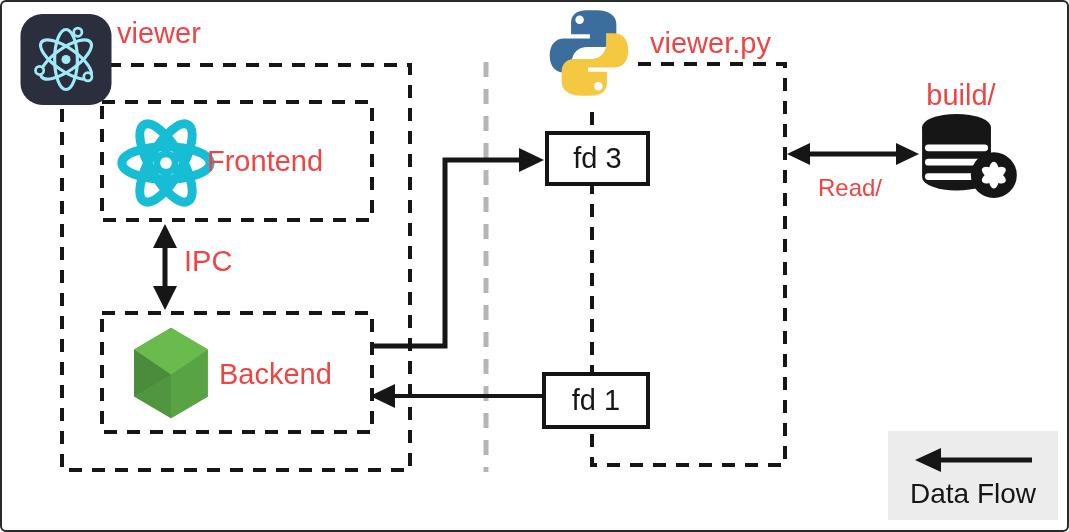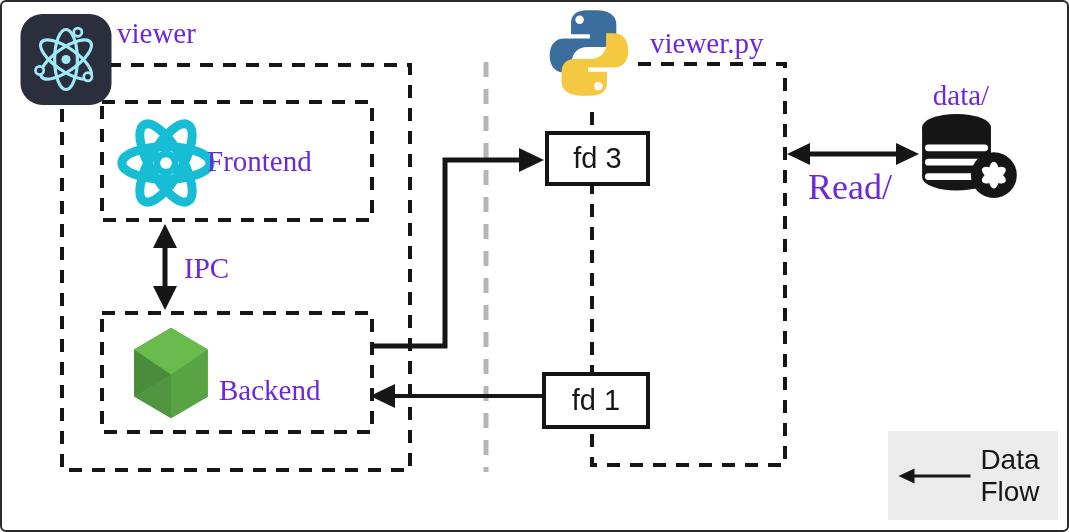--- a/index.html
+++ b/index.html
@@ -3,30 +3,30 @@
 <meta charset="utf-8">
 <style>
   html,body{margin:0;padding:0;background:#fff;}
   .canvas{
     position:relative;width:1065px;height:528px;background:#fff;
     border:2px solid #2a2a2a;border-radius:6px;overflow:hidden;
     font-family:"Liberation Sans","DejaVu Sans",sans-serif;color:#161616;
   }
   .abs{position:absolute;}
   svg{display:block;}
-  .lbl{position:absolute;font-size:29px;line-height:33px;color:#6d28d9;white-space:nowrap;font-family:Liberation Serif, serif;}
+  .lbl{position:absolute;font-size:29px;line-height:33px;color:#ef4444;white-space:nowrap;}
   .lbl.center{text-align:center;white-space:normal;}
   .fdbox{
     position:absolute;background:#fff;border:4px solid #141414;
     display:flex;align-items:center;justify-content:center;
     font-size:29px;color:#161616;
   }
   .legend{
     position:absolute;left:886px;top:429px;width:170px;height:89px;
-    background:var(--legend-bg,#ececec);display:flex;flex-direction:row;
+    background:var(--legend-bg,#ececec);display:flex;flex-direction:column;
     align-items:center;justify-content:center;gap:0;
   }
   .legend .legend-label{font-size:28px;color:#161616;}
   .icon-python-wrap{position:absolute;left:540px;top:2px;width:94px;height:98px;background:#fff;}
 </style>
 </head>
 <body>
 
 <div class="canvas">
 
@@ -120,26 +120,26 @@
     <circle cx="79" cy="66" r="24" style="fill:var(--ink,#161616)"></circle>
     <g fill="#fff">
       <ellipse cx="79" cy="66" rx="6" ry="14"></ellipse>
       <ellipse cx="79" cy="66" rx="6" ry="14" transform="rotate(60 79 66)"></ellipse>
       <ellipse cx="79" cy="66" rx="6" ry="14" transform="rotate(120 79 66)"></ellipse>
     </g>
   </svg>
 
   <div class="lbl" style="left:115px;top:15px">viewer</div>
   <div class="lbl" style="left:205px;top:143px">Frontend</div>
-  <div class="lbl" style="left:182px;top:250px">IPC</div>
-  <div class="lbl" style="left:217px;top:372px">Backend</div>
+  <div class="lbl" style="left:182px;top:243px">IPC</div>
+  <div class="lbl" style="left:217px;top:356px">Backend</div>
   <div class="lbl" style="left:648px;top:25px">viewer.py</div>
-  <div class="lbl center" style="left:905px;top:77px;width:108px">data/</div>
+  <div class="lbl center" style="left:905px;top:77px;width:108px">build/</div>
 
-  <div class="lbl center" style="left:793px;top:169px;width:110px;font-size:36px">
+  <div class="lbl center" style="left:793px;top:169px;width:110px;font-size:24px">
     <div>Read/</div>
   </div>
 
 
   <div class="fdbox" style="left:543px;top:129px;width:97px;height:47px">
     <span>fd 3</span>
   </div>
   <div class="fdbox" style="left:540px;top:370px;width:100px;height:49px">
     <span>fd 1</span>
   </div>

